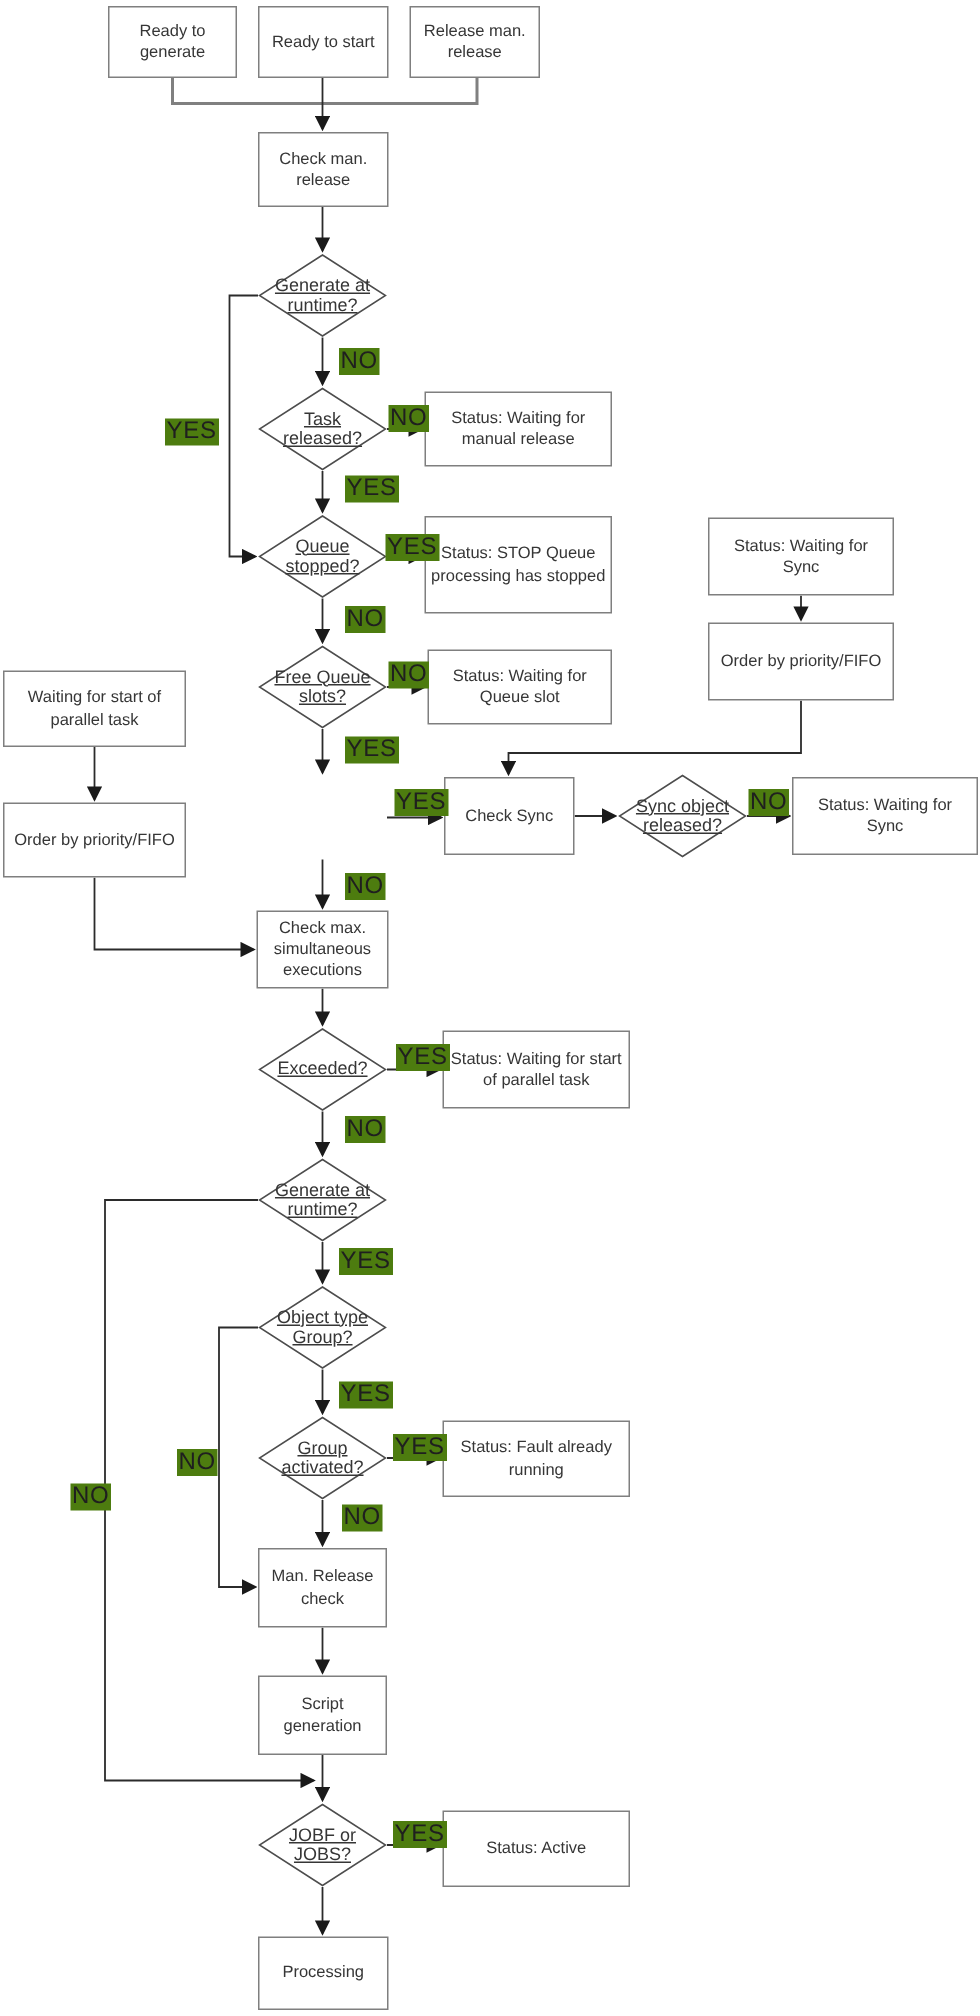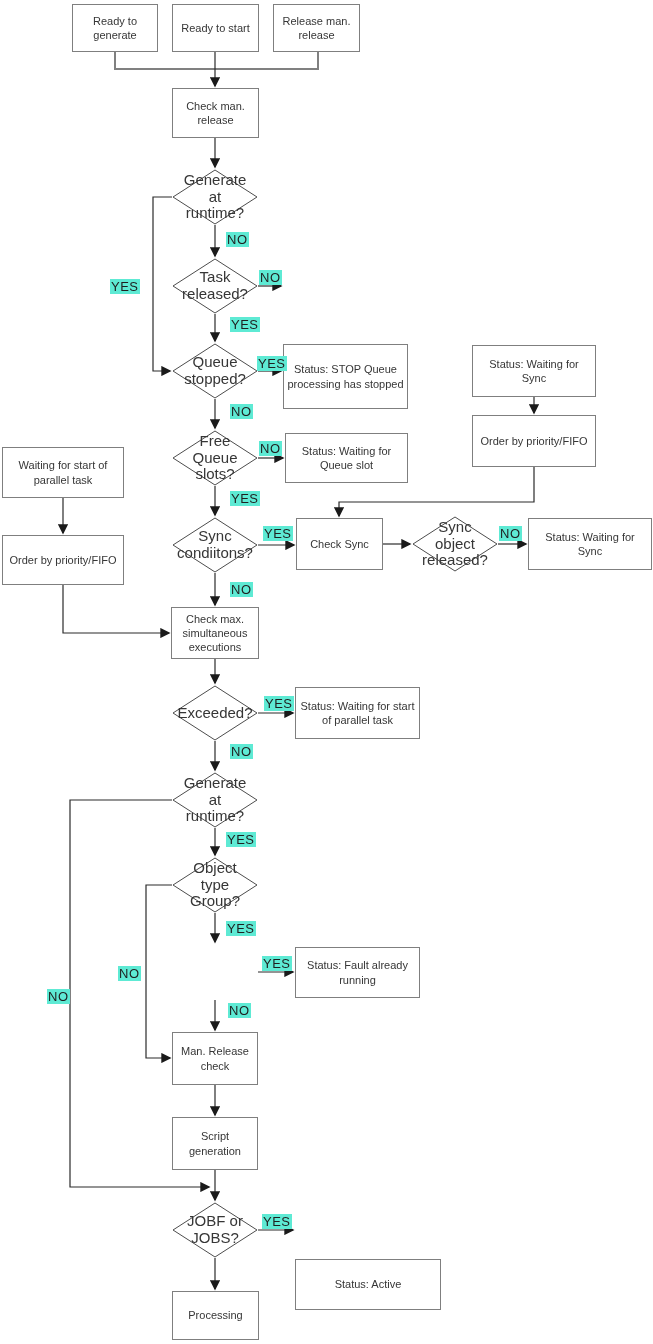--- a/index.html
+++ b/index.html
@@ -20,27 +20,28 @@
     text-align:center;
     font-size:11px;line-height:1.3;color:#363636;
     padding:1px 3px;
   }
   .diamond{position:absolute;z-index:2;width:86px;height:56px;}
   .diamond svg{position:absolute;left:0;top:0;}
   .dtext{
     position:absolute;left:0;top:0;right:0;bottom:0;
     display:flex;align-items:center;justify-content:center;
     text-align:center;
-    font-size:15px;line-height:1.12;color:#363636;
+    font-size:12px;line-height:1.12;color:#363636;
     padding:0 7px;
+    text-decoration:underline;
   }
   .elabel{
     position:absolute;z-index:3;
-    font-size:13px;color:#1f1f1f;letter-spacing:0.5px;
-    background:#5eead4;padding:0 1px;
+    font-size:16px;color:#1f1f1f;letter-spacing:0.5px;
+    background:#4d7c0f;padding:0 1px;
   }
 </style>
 </head>
 <body>
 
 <div id="canvas">
 
   <svg id="wires" width="653" height="1344">
     <defs>
       <marker id="arw" viewBox="0 0 10 10" refX="8.5" refY="5" markerWidth="8.5" markerHeight="8.5" orient="auto-start-reverse">
@@ -82,34 +83,35 @@
       <path d="M215,1170 V1200" marker-end="url(#arw)"></path>
       <path d="M258,1230 H293" marker-end="url(#arw)"></path>
       <path d="M215,1258 V1289" marker-end="url(#arw)"></path>
     </g>
   </svg>
 
   <div class="box" style="left:72px;top:4px;width:86px;height:48px">Ready to generate</div>
   <div class="box" style="left:172px;top:4px;width:87px;height:48px">Ready to start</div>
   <div class="box" style="left:273px;top:4px;width:87px;height:48px">Release man. release</div>
   <div class="box" style="left:172px;top:88px;width:87px;height:50px">Check man. release</div>
+  <div class="box" style="left:283px;top:261px;width:125px;height:50px">Status: Waiting for manual release</div>
   <div class="box" style="left:283px;top:344px;width:125px;height:65px">Status: STOP Queue processing has stopped</div>
   <div class="box" style="left:285px;top:433px;width:123px;height:50px">Status: Waiting for Queue slot</div>
   <div class="box" style="left:472px;top:345px;width:124px;height:52px">Status: Waiting for Sync</div>
   <div class="box" style="left:472px;top:415px;width:124px;height:52px">Order by priority/FIFO</div>
   <div class="box" style="left:2px;top:447px;width:122px;height:51px">Waiting for start of parallel task</div>
   <div class="box" style="left:2px;top:535px;width:122px;height:50px">Order by priority/FIFO</div>
   <div class="box" style="left:296px;top:518px;width:87px;height:52px">Check Sync</div>
   <div class="box" style="left:528px;top:518px;width:124px;height:52px">Status: Waiting for Sync</div>
   <div class="box" style="left:171px;top:607px;width:88px;height:52px">Check max. simultaneous executions</div>
   <div class="box" style="left:295px;top:687px;width:125px;height:52px">Status: Waiting for start of parallel task</div>
   <div class="box" style="left:295px;top:947px;width:125px;height:51px">Status: Fault already running</div>
   <div class="box" style="left:172px;top:1032px;width:86px;height:53px">Man. Release check</div>
   <div class="box" style="left:172px;top:1117px;width:86px;height:53px">Script generation</div>
-  <div class="box" style="left:295px;top:1259px;width:146px;height:51px">Status: Active</div>
+  <div class="box" style="left:295px;top:1207px;width:125px;height:51px">Status: Active</div>
   <div class="box" style="left:172px;top:1291px;width:87px;height:49px">Processing</div>
 
   <div class="diamond" style="left:172px;top:169px">
     <svg width="86" height="56">
         <polygon points="43,1 85,28 43,55 1,28" fill="#ffffff" stroke="#4d4d4d" stroke-width="1"></polygon>
       </svg>
     <div class="dtext">Generate at runtime?</div>
   </div>
   <div class="diamond" style="left:172px;top:258px">
     <svg width="86" height="56">
@@ -122,26 +124,20 @@
         <polygon points="43,1 85,28 43,55 1,28" fill="#ffffff" stroke="#4d4d4d" stroke-width="1"></polygon>
       </svg>
     <div class="dtext">Queue stopped?</div>
   </div>
   <div class="diamond" style="left:172px;top:430px">
     <svg width="86" height="56">
         <polygon points="43,1 85,28 43,55 1,28" fill="#ffffff" stroke="#4d4d4d" stroke-width="1"></polygon>
       </svg>
     <div class="dtext">Free Queue slots?</div>
   </div>
-  <div class="diamond" style="left:172px;top:517px">
-    <svg width="86" height="56">
-        <polygon points="43,1 85,28 43,55 1,28" fill="#ffffff" stroke="#4d4d4d" stroke-width="1"></polygon>
-      </svg>
-    <div class="dtext">Sync condiitons?</div>
-  </div>
   <div class="diamond" style="left:412px;top:516px">
     <svg width="86" height="56">
         <polygon points="43,1 85,28 43,55 1,28" fill="#ffffff" stroke="#4d4d4d" stroke-width="1"></polygon>
       </svg>
     <div class="dtext">Sync object released?</div>
   </div>
   <div class="diamond" style="left:172px;top:685px">
     <svg width="86" height="56">
         <polygon points="43,1 85,28 43,55 1,28" fill="#ffffff" stroke="#4d4d4d" stroke-width="1"></polygon>
       </svg>
@@ -151,20 +147,26 @@
     <svg width="86" height="56">
         <polygon points="43,1 85,28 43,55 1,28" fill="#ffffff" stroke="#4d4d4d" stroke-width="1"></polygon>
       </svg>
     <div class="dtext">Generate at runtime?</div>
   </div>
   <div class="diamond" style="left:172px;top:857px">
     <svg width="86" height="56">
         <polygon points="43,1 85,28 43,55 1,28" fill="#ffffff" stroke="#4d4d4d" stroke-width="1"></polygon>
       </svg>
     <div class="dtext">Object type Group?</div>
+  </div>
+  <div class="diamond" style="left:172px;top:944px">
+    <svg width="86" height="56">
+        <polygon points="43,1 85,28 43,55 1,28" fill="#ffffff" stroke="#4d4d4d" stroke-width="1"></polygon>
+      </svg>
+    <div class="dtext">Group activated?</div>
   </div>
   <div class="diamond" style="left:172px;top:1202px">
     <svg width="86" height="56">
         <polygon points="43,1 85,28 43,55 1,28" fill="#ffffff" stroke="#4d4d4d" stroke-width="1"></polygon>
       </svg>
     <div class="dtext">JOBF or JOBS?</div>
   </div>
 
   <span class="elabel" style="left:226px;top:232px">NO</span>
   <span class="elabel" style="left:110px;top:279px">YES</span>

